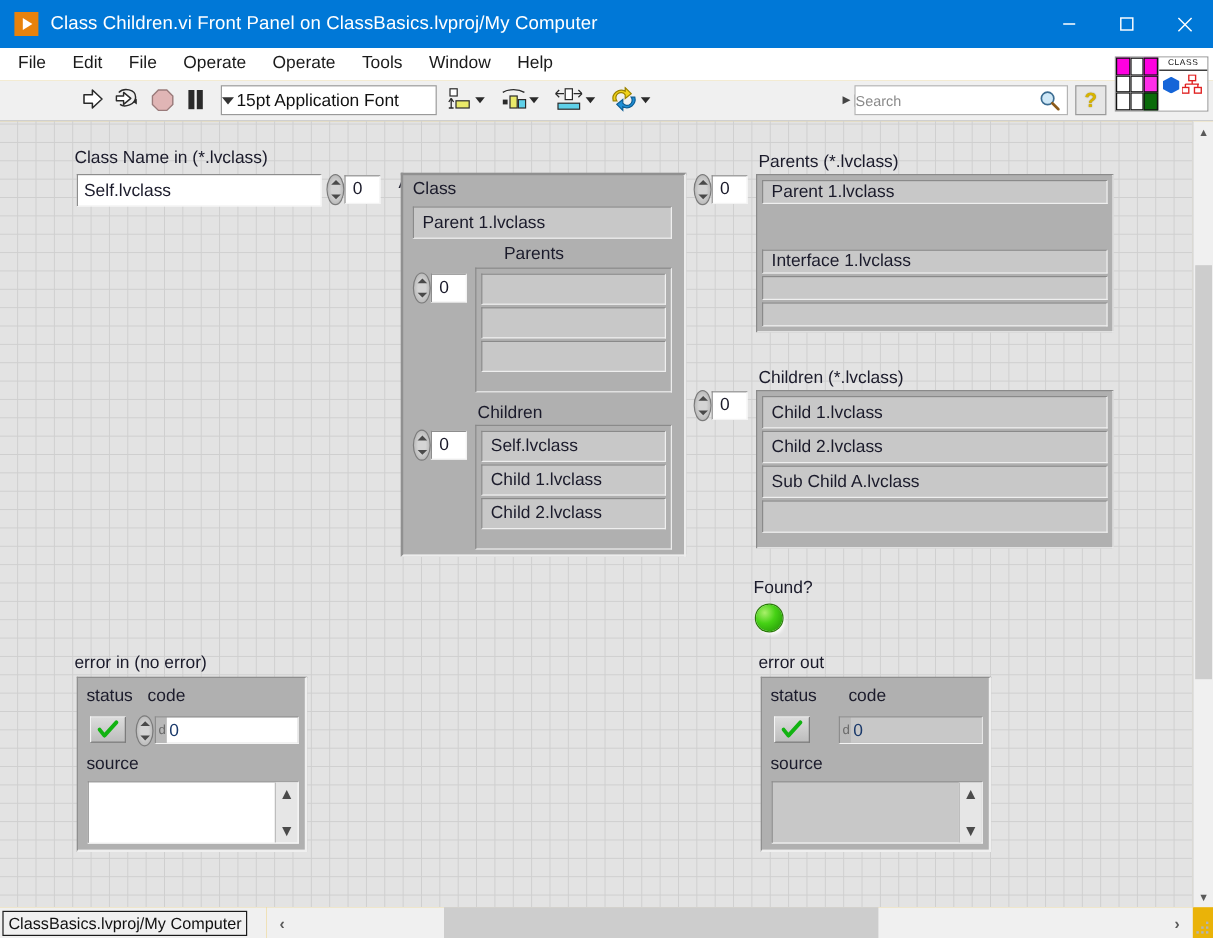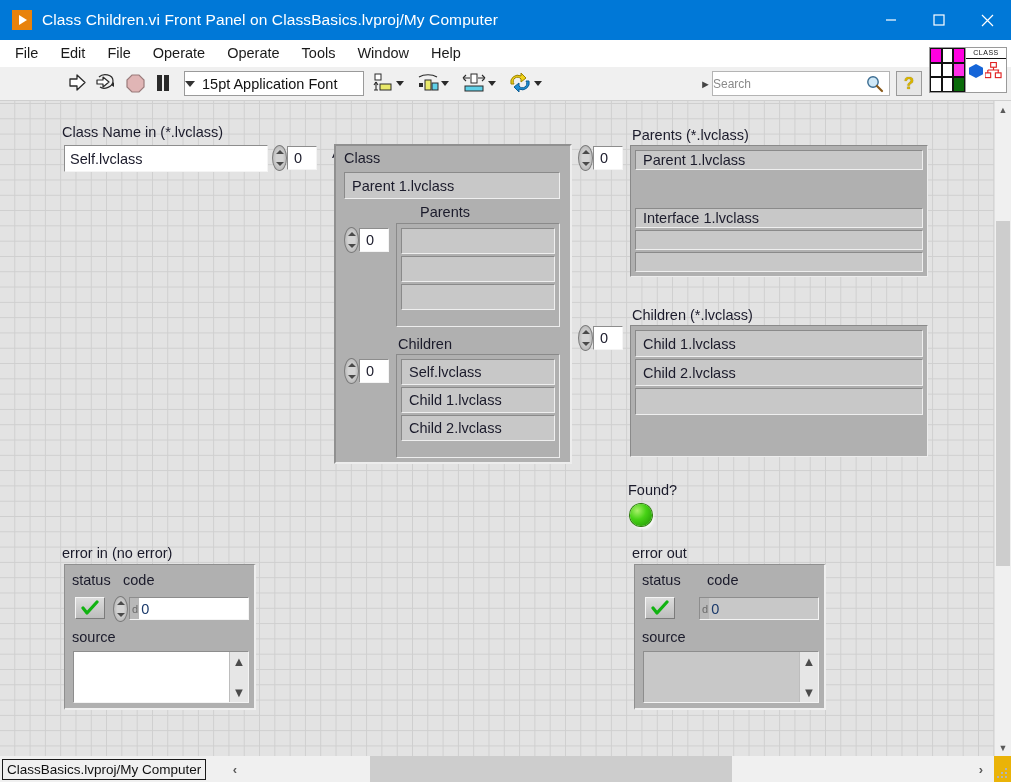--- a/index.html
+++ b/index.html
@@ -83,21 +83,21 @@
   .tb-pause   { position: absolute; left: 155px; top: 7px; }
 
   .font-sel {
     position: absolute; left: 184px; top: 4px;
     width: 180px; height: 25px;
     background: #ffffff;
     border: 1px solid #9a9a9a;
     display: flex; align-items: center;
   }
   .font-sel .lbl {
-    font-size: 14.5px; color: #111; margin-left: 17px;
+    font-size: 14.5px; color: #111; margin-left: 12px;
     white-space: nowrap; flex: 1;
   }
   .font-sel .arr {
     width: 0; height: 0;
     border-left: 5px solid transparent;
     border-right: 5px solid transparent;
     border-top: 6px solid #333;
     margin-right: 8px;
   }
 
@@ -640,20 +640,21 @@
     <div class="idx" style="left:578px; top:224px;">
       <div class="spin">
           <div class="up"></div>
           <div class="dn"></div>
         </div>
       <div class="idx-val">0</div>
     </div>
     <div class="arr-shell" style="left:630px; top:224px; width:298px; height:132px;">
       <div class="arr-el" style="height:27px;">Child 1.lvclass</div>
       <div class="arr-el" style="height:27px;">Child 2.lvclass</div>
+      <div class="arr-el" style="height:27px;">Sub Child A.lvclass</div>
       <div class="arr-el" style="height:27px;"></div>
     </div>
 
     <div class="lbl" style="left:628px; top:381px;">Found?</div>
     <div class="led" style="left:630px; top:403px;"></div>
 
     <div class="lbl" style="left:62px; top:444px;">error in (no error)</div>
     <div class="err-box" style="left:64px; top:463px; width:192px; height:146px;">
       <div class="err-sub" style="left:7px; top:7px;">status</div>
       <div class="err-sub" style="left:58px; top:7px;">code</div>

